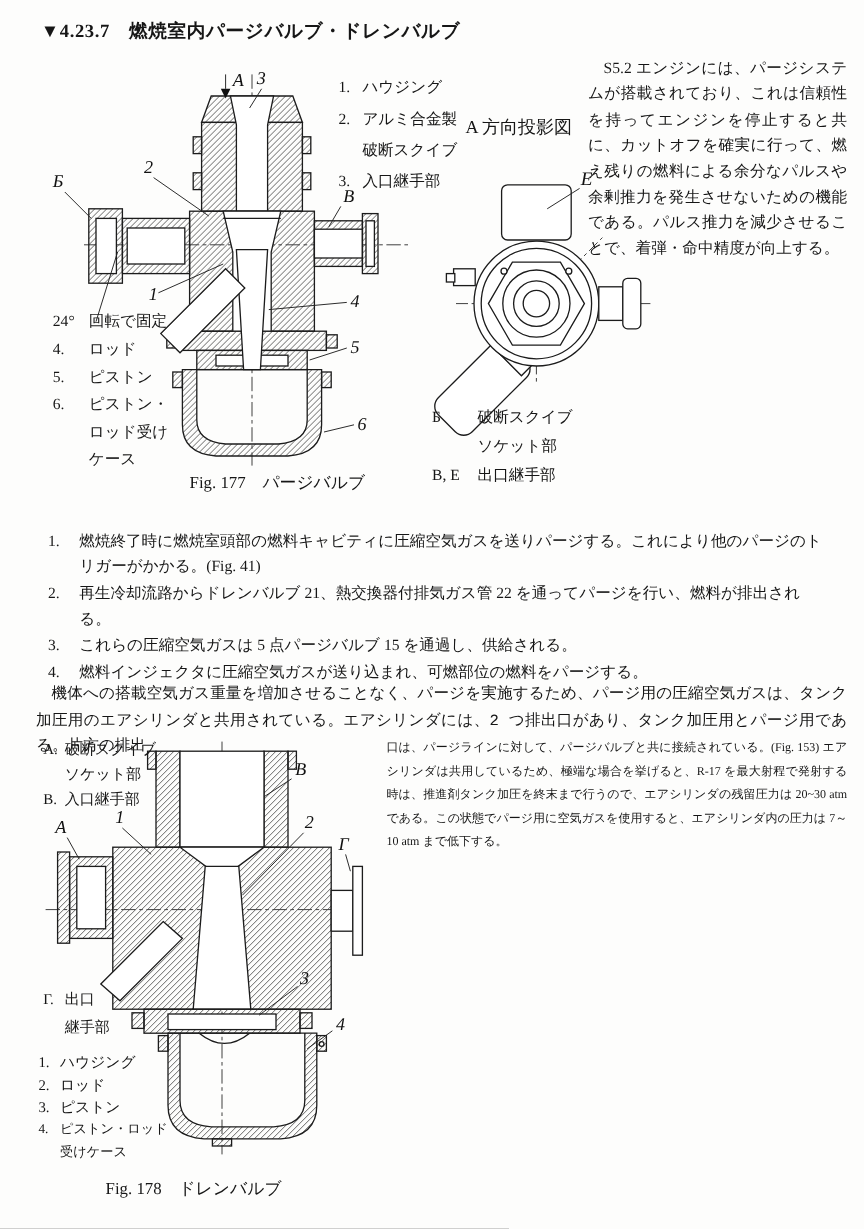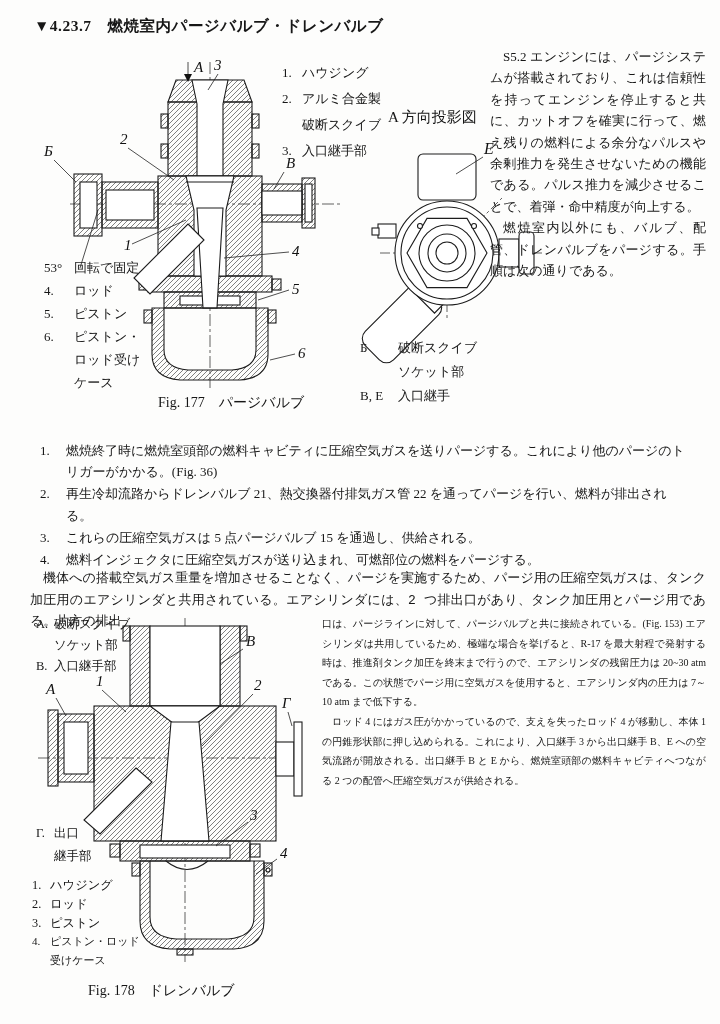--- a/index.html
+++ b/index.html
@@ -6,21 +6,21 @@
   .page {
     position:relative; width:720px; height:1024px; margin:0 auto;
     background:#fdfdfc; color:#161616; overflow:hidden;
     font-family:"Liberation Serif","DejaVu Serif",serif;
   }
   .title { position:absolute; left:34px; top:16px; font-size:15.5px; font-weight:600; letter-spacing:.5px; margin:0; }
 
   .top-section { position:absolute; left:30px; top:46px; width:676px; height:392px; }
   .fig177-main-svg { position:absolute; left:10px; top:12px; width:320px; height:335px; }
   .fig177-proj-svg { position:absolute; left:322px; top:92px; width:195px; height:235px; }
-  .proj-heading { position:absolute; left:358px; top:62px; font-size:15px; }
+  .proj-heading { position:absolute; left:358px; top:51px; font-size:15px; }
 
   .legend { font-size:13px; }
   .lrow { display:flex; white-space:nowrap; }
   .ln { flex:none; }
   .legend-177-right { position:absolute; left:252px; top:14px; line-height:26px; }
   .legend-177-right .ln { width:20px; }
   .legend-177-left { position:absolute; left:14px; top:210px; line-height:23px; }
   .legend-177-left .ln { width:30px; }
   .legend-177-ports { position:absolute; left:330px; top:290px; line-height:24px; }
   .legend-177-ports .ln { width:38px; }
@@ -198,21 +198,21 @@
           <span class="lt">破断スクイブ</span>
         </div>
       <div class="lrow">
           <span class="ln">3.</span>
           <span class="lt">入口継手部</span>
         </div>
     </div>
 
     <div class="legend legend-177-left">
       <div class="lrow">
-          <span class="ln">53°</span>
+          <span class="ln">24°</span>
           <span class="lt">回転で固定</span>
         </div>
       <div class="lrow">
           <span class="ln">4.</span>
           <span class="lt">ロッド</span>
         </div>
       <div class="lrow">
           <span class="ln">5.</span>
           <span class="lt">ピストン</span>
         </div>
@@ -234,36 +234,35 @@
       <div class="lrow">
           <span class="ln">Б</span>
           <span class="lt">破断スクイブ</span>
         </div>
       <div class="lrow">
           <span class="ln"></span>
           <span class="lt">ソケット部</span>
         </div>
       <div class="lrow">
           <span class="ln">В, Е</span>
-          <span class="lt">入口継手</span>
+          <span class="lt">出口継手部</span>
         </div>
     </div>
 
     <div class="caption caption-177">Fig. 177　パージバルブ</div>
 
     <div class="overview-col">
       <p>S5.2 エンジンには、パージシステムが搭載されており、これは信頼性を持ってエンジンを停止すると共に、カットオフを確実に行って、燃え残りの燃料による余分なパルスや余剰推力を発生させないための機能である。パルス推力を減少させることで、着弾・命中精度が向上する。</p>
-      <p>燃焼室内以外にも、バルブ、配管、ドレンバルブをパージする。手順は次の通りである。</p>
     </div>
   </div>
 
   <div class="procedure">
     <div class="prow">
         <span class="pn">1.</span>
-        <span class="pt">燃焼終了時に燃焼室頭部の燃料キャビティに圧縮空気ガスを送りパージする。これにより他のパージのトリガーがかかる。(Fig. 36)</span>
+        <span class="pt">燃焼終了時に燃焼室頭部の燃料キャビティに圧縮空気ガスを送りパージする。これにより他のパージのトリガーがかかる。(Fig. 41)</span>
       </div>
     <div class="prow">
         <span class="pn">2.</span>
         <span class="pt">再生冷却流路からドレンバルブ 21、熱交換器付排気ガス管 22 を通ってパージを行い、燃料が排出される。</span>
       </div>
     <div class="prow">
         <span class="pn">3.</span>
         <span class="pt">これらの圧縮空気ガスは 5 点パージバルブ 15 を通過し、供給される。</span>
       </div>
     <div class="prow">
@@ -392,17 +391,16 @@
             <span class="ln"></span>
             <span class="lt">受けケース</span>
           </div>
       </div>
 
       <div class="caption caption-178">Fig. 178　ドレンバルブ</div>
     </div>
 
     <div class="bottom-col">
       <p>口は、パージラインに対して、パージバルブと共に接続されている。(Fig. 153) エアシリンダは共用しているため、極端な場合を挙げると、R-17 を最大射程で発射する時は、推進剤タンク加圧を終末まで行うので、エアシリンダの残留圧力は 20~30 atm である。この状態でパージ用に空気ガスを使用すると、エアシリンダ内の圧力は 7～10 atm まで低下する。</p>
-      <p class="ind">ロッド 4 にはガス圧がかかっているので、支えを失ったロッド 4 が移動し、本体 1 の円錐形状部に押し込められる。これにより、入口継手 3 から出口継手 B、E への空気流路が開放される。出口継手 B と E から、燃焼室頭部の燃料キャビティへつながる 2 つの配管へ圧縮空気ガスが供給される。</p>
     </div>
   </div>
 
 </div>
 
 </body></html>

